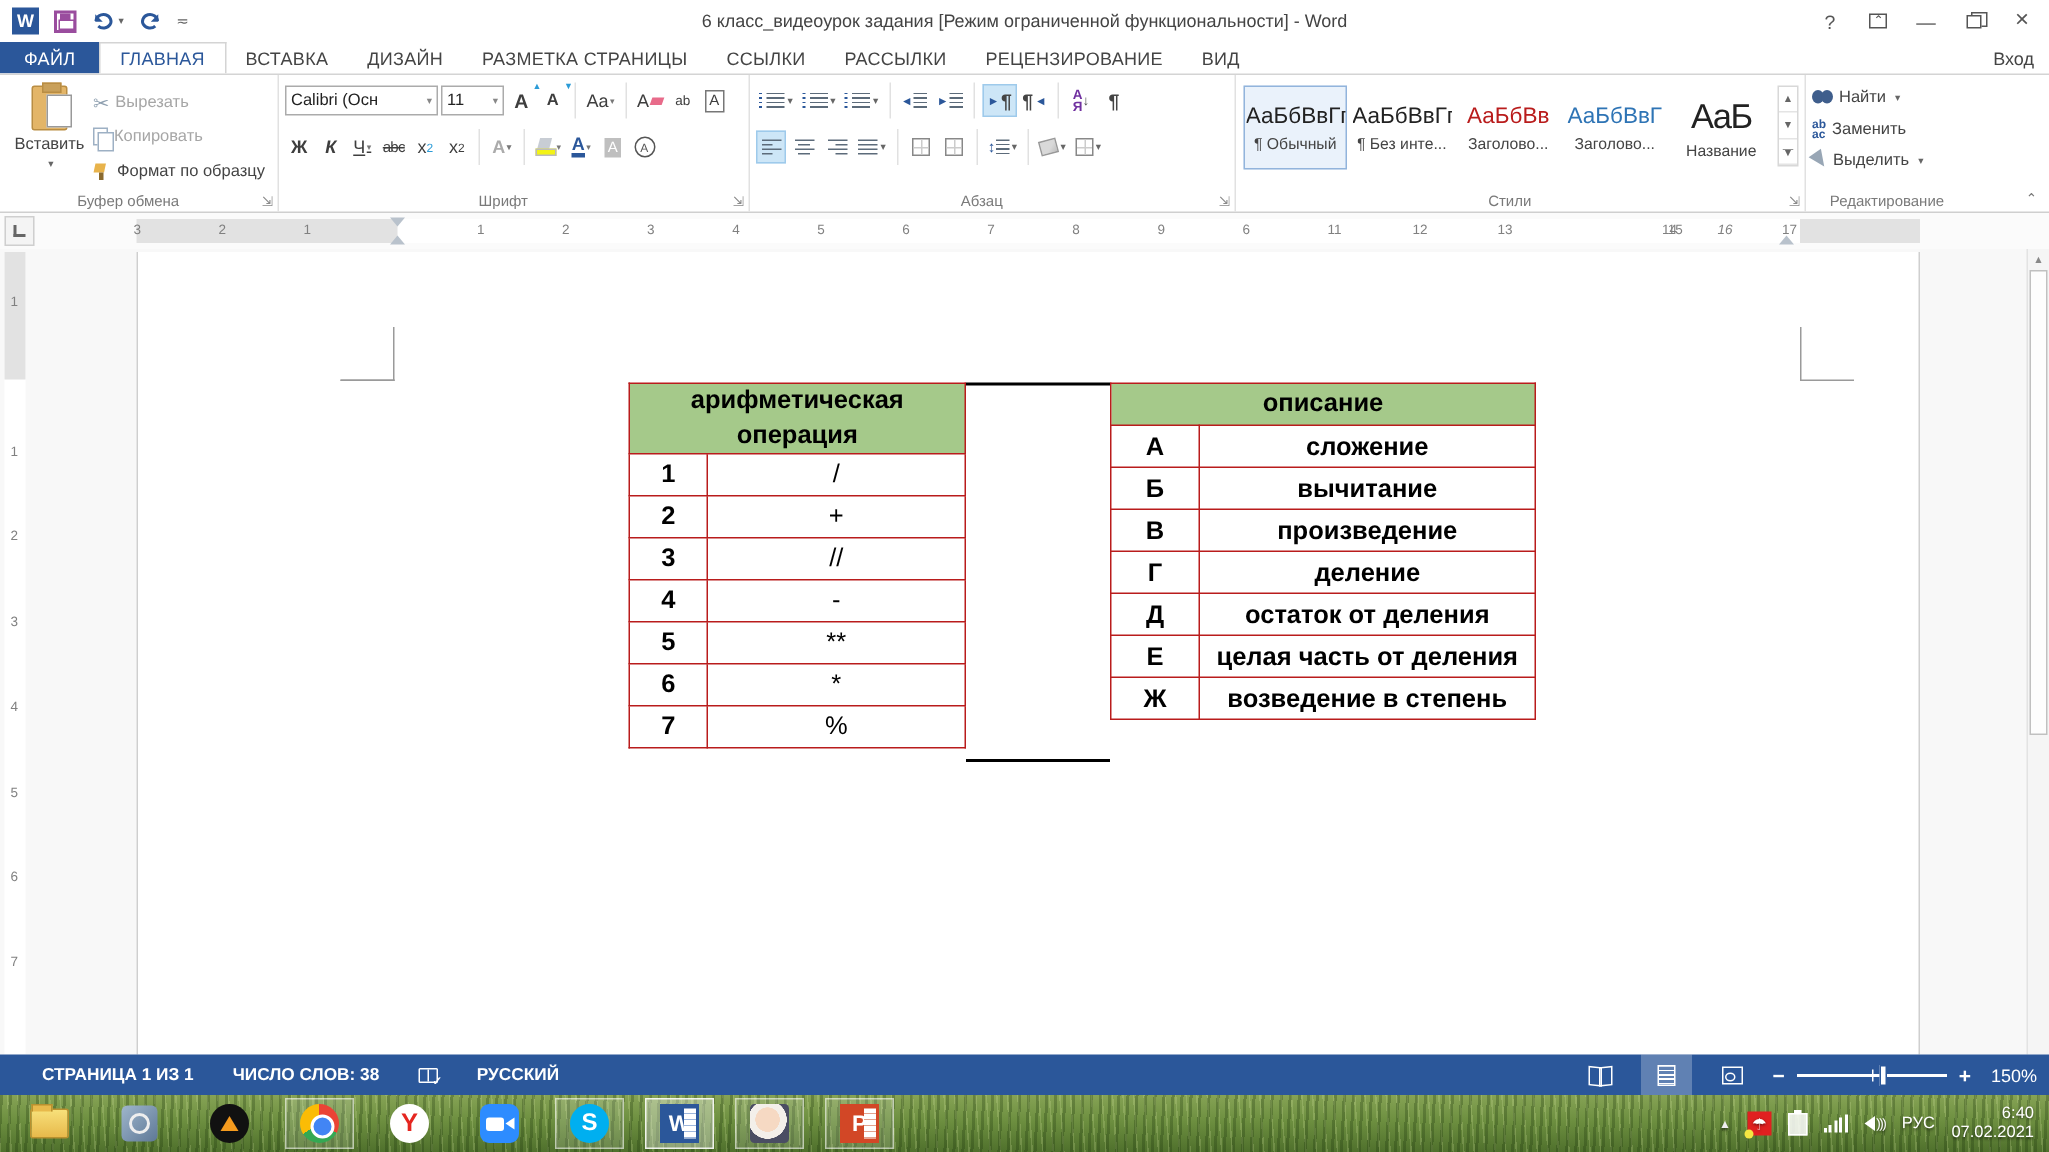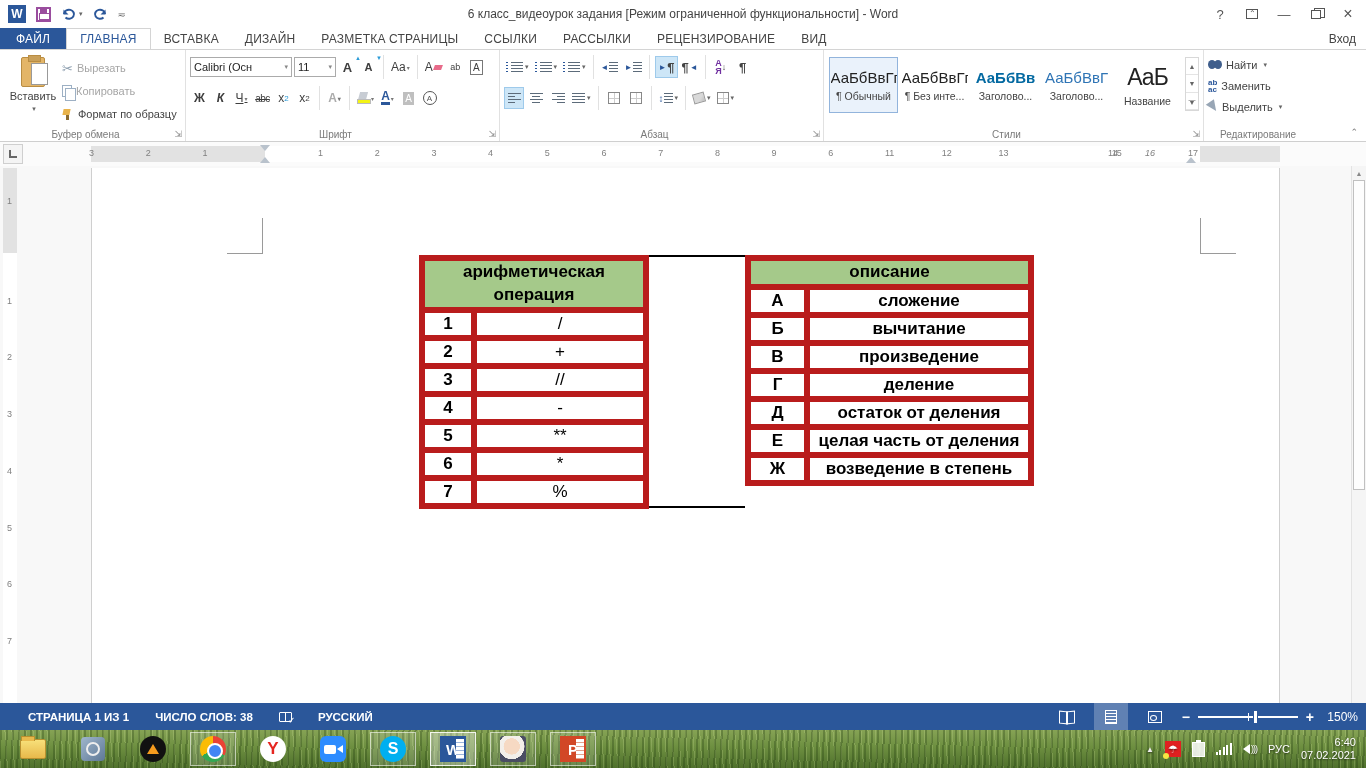--- a/index.html
+++ b/index.html
@@ -152,21 +152,21 @@
   .cropmark.tl{left:135px;top:50px;border-right:1px solid #9A9A9A;border-bottom:1px solid #9A9A9A;}
   .cropmark.tl::after{content:"";position:absolute;left:0;bottom:-1px;width:36px;height:1px;background:#9A9A9A;}
   .cropmark.tr{left:1108px;top:50px;border-left:1px solid #9A9A9A;border-bottom:1px solid #9A9A9A;}
   .vscroll{position:absolute;right:0;top:0;bottom:0;width:15px;background:#F5F5F5;border-left:1px solid #E3E3E3;}
   .vscroll .arr{height:14px;display:flex;align-items:center;justify-content:center;font-size:7px;color:#888;}
   .vscroll .thumb{position:absolute;left:1px;right:1px;top:14px;height:310px;background:#FDFDFD;border:1px solid #C0C0C0;}
 
   
   .wtable{position:absolute;left:327px;top:87px;display:flex;align-items:flex-start;color:#000;}
   table.dt{border-collapse:collapse;}
-  table.dt td{border:6px solid #b91c1c;text-align:center;vertical-align:middle;height:28px;
+  table.dt td{border:1px solid #b91c1c;text-align:center;vertical-align:middle;height:28px;
     font-size:17px;font-family:"Liberation Sans",sans-serif;}
   td.hdr{height:57px;font-weight:bold;line-height:1.35;}
   .numcol{width:52px;font-weight:bold;}
   .opcol{width:172px;font-weight:400;}
   .letcol{width:59px;font-weight:bold;}
   .desccol{width:224px;font-weight:bold;font-size:16.5px;}
   .spacercell{width:96px;align-self:stretch;height:253px;border-top:2px solid #000;border-bottom:2px solid #000;background:#fff;}
 
   
   .statusbar{height:27px;background:#2B579A;color:#fff;display:flex;align-items:center;font-size:11.5px;position:relative;}
@@ -494,21 +494,21 @@
     <div class="stylecards">
         <div class="scard sel">
           <div class="sprev" style="color: rgb(34, 34, 34);">АаБбВвГг,</div>
           <div class="sname">¶ Обычный</div>
         </div>
         <div class="scard">
           <div class="sprev" style="color: rgb(34, 34, 34);">АаБбВвГг,</div>
           <div class="sname">¶ Без инте...</div>
         </div>
         <div class="scard">
-          <div class="sprev" style="color: #0369a1; font-weight: bold;">АаБбВв</div>
+          <div class="sprev" style="color: #b91c1c;">АаБбВв</div>
           <div class="sname">Заголово...</div>
         </div>
         <div class="scard">
           <div class="sprev" style="color: rgb(46, 116, 181);">АаБбВвГ</div>
           <div class="sname">Заголово...</div>
         </div>
         <div class="scard">
           <div class="sprev big" style="color: rgb(34, 34, 34);">АаБ</div>
           <div class="sname">Название</div>
         </div>

